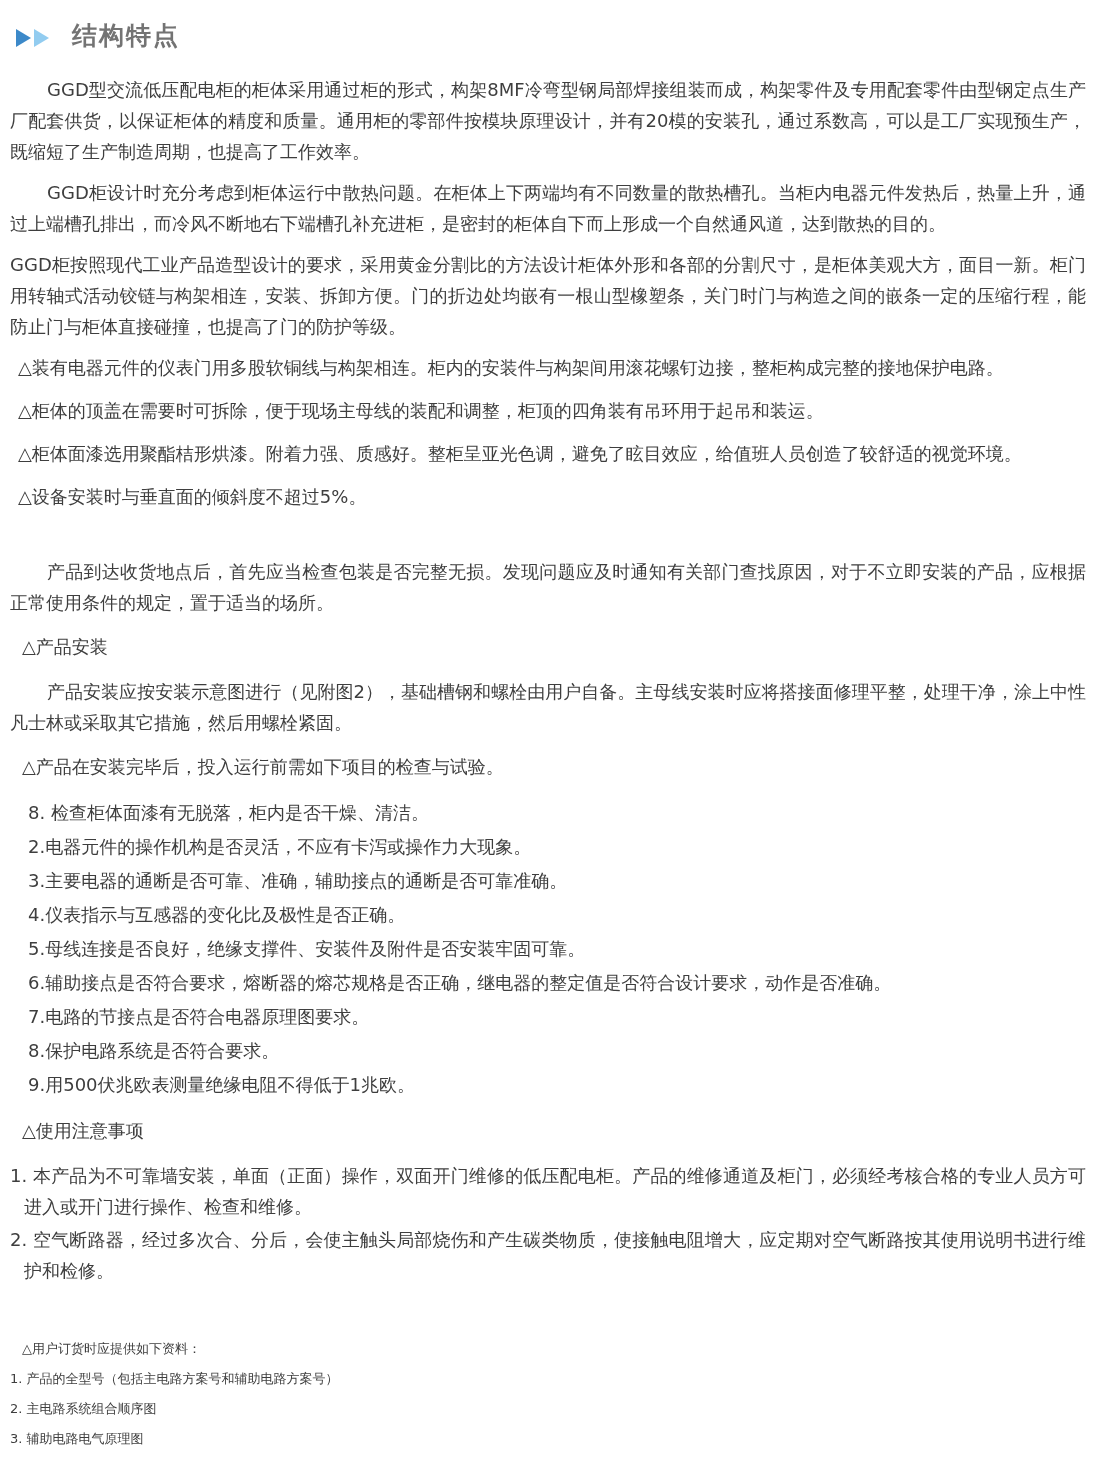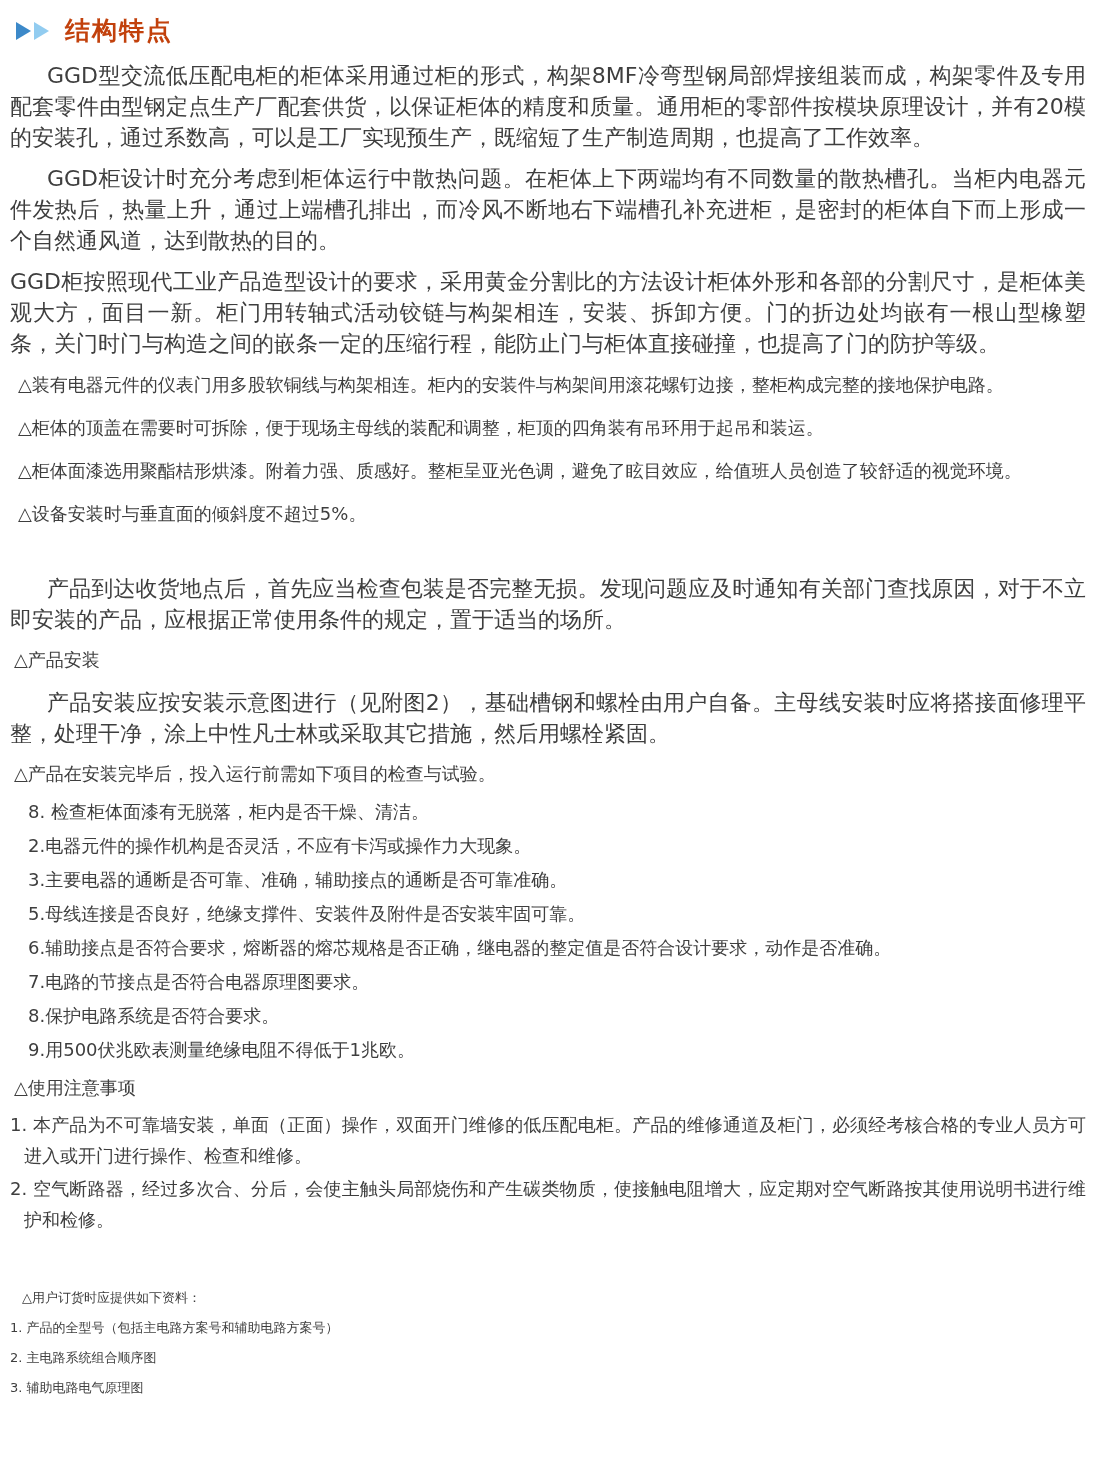--- a/index.html
+++ b/index.html
@@ -31,43 +31,44 @@
     border-top: 9px solid transparent;
     border-bottom: 9px solid transparent;
     border-left-width: 15px;
     border-left-style: solid;
   }
   .tri-dark  { border-left-color: #3c89c9; margin-right: 3px; }
   .tri-light { border-left-color: #92ccf0; margin-right: 16px; }
   .sec-title {
     font-size: 25px;
     font-weight: bold;
-    color: #c2410c;
+    color: #737373;
     letter-spacing: 2px;
-    margin: 0;
+    margin: 7px;
     line-height: 1.2;
+    font-family: Liberation Mono, monospace;
   }
   
   .p {
-    font-size: 22px;
+    font-size: 18px;
     line-height: 31px;
     text-align: justify;
     margin: 10px 0 8px 0;
   }
   .p-indent { text-indent: 37px; }
   .tri-item {
     font-size: 18px;
     line-height: 35px;
     margin: 8px;
     text-align: justify;
   }
   .label-line {
     font-size: 18px;
     line-height: 34px;
-    margin: 4px;
+    margin: 12px;
   }
   .check-item {
     font-size: 18px;
     line-height: 34px;
     margin: 0;
     padding-left: 18px;
   }
   .note {
     font-size: 18px;
     line-height: 31px;
@@ -105,20 +106,21 @@
   </div>
 
   <div class="sec sec-install">
     <p class="p p-indent">产品到达收货地点后，首先应当检查包装是否完整无损。发现问题应及时通知有关部门查找原因，对于不立即安装的产品，应根据正常使用条件的规定，置于适当的场所。</p>
     <p class="label-line">△产品安装</p>
     <p class="p p-indent">产品安装应按安装示意图进行（见附图2），基础槽钢和螺栓由用户自备。主母线安装时应将搭接面修理平整，处理干净，涂上中性凡士林或采取其它措施，然后用螺栓紧固。</p>
     <p class="label-line">△产品在安装完毕后，投入运行前需如下项目的检查与试验。</p>
     <p class="check-item">8. 检查柜体面漆有无脱落，柜内是否干燥、清洁。</p>
     <p class="check-item">2.电器元件的操作机构是否灵活，不应有卡泻或操作力大现象。</p>
     <p class="check-item">3.主要电器的通断是否可靠、准确，辅助接点的通断是否可靠准确。</p>
+    <p class="check-item">4.仪表指示与互感器的变化比及极性是否正确。</p>
     <p class="check-item">5.母线连接是否良好，绝缘支撑件、安装件及附件是否安装牢固可靠。</p>
     <p class="check-item">6.辅助接点是否符合要求，熔断器的熔芯规格是否正确，继电器的整定值是否符合设计要求，动作是否准确。</p>
     <p class="check-item">7.电路的节接点是否符合电器原理图要求。</p>
     <p class="check-item">8.保护电路系统是否符合要求。</p>
     <p class="check-item">9.用500伏兆欧表测量绝缘电阻不得低于1兆欧。</p>
     <p class="label-line">△使用注意事项</p>
     <p class="note">1. 本产品为不可靠墙安装，单面（正面）操作，双面开门维修的低压配电柜。产品的维修通道及柜门，必须经考核合格的专业人员方可进入或开门进行操作、检查和维修。</p>
     <p class="note">2. 空气断路器，经过多次合、分后，会使主触头局部烧伤和产生碳类物质，使接触电阻增大，应定期对空气断路按其使用说明书进行维护和检修。</p>
   </div>
 

